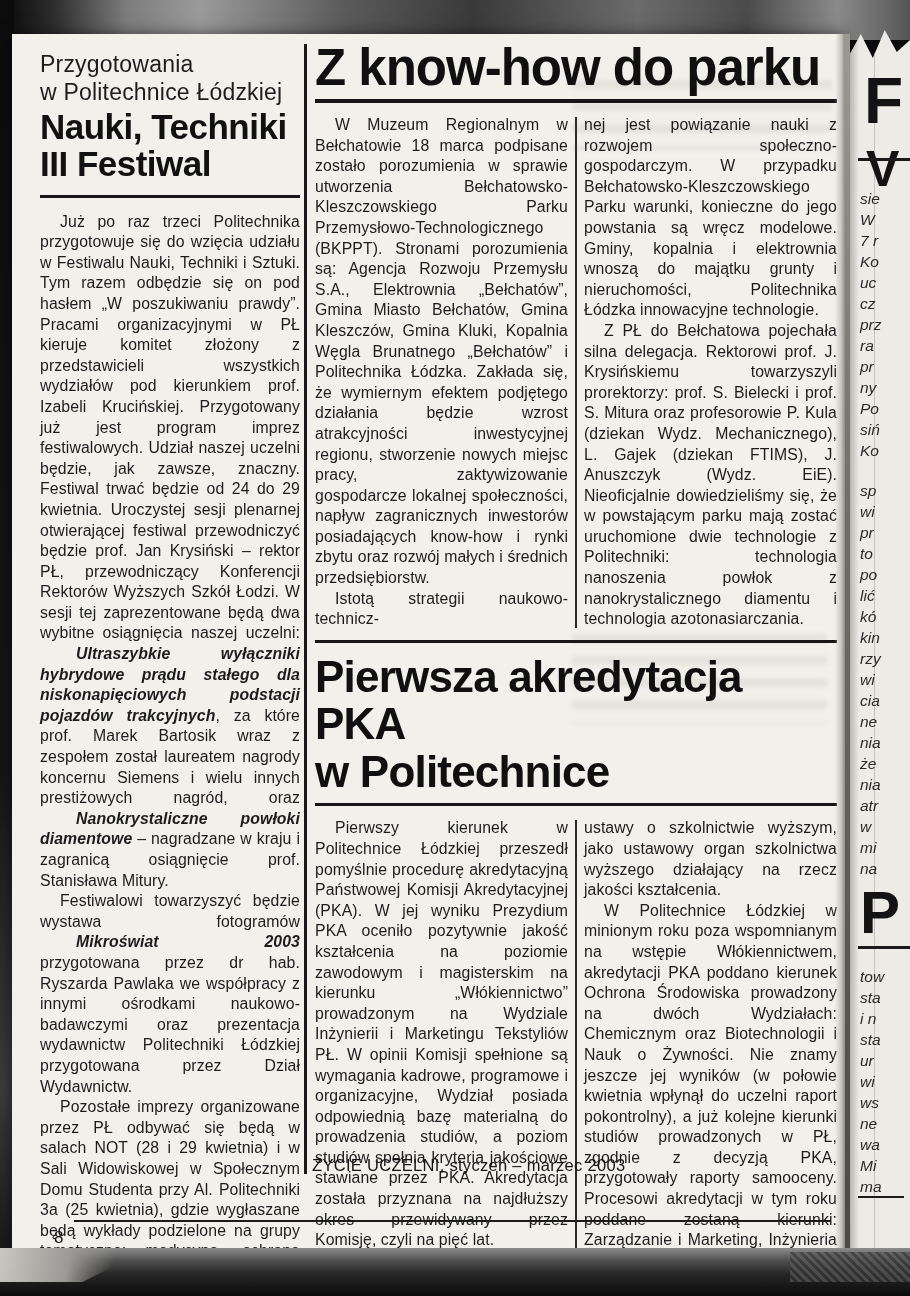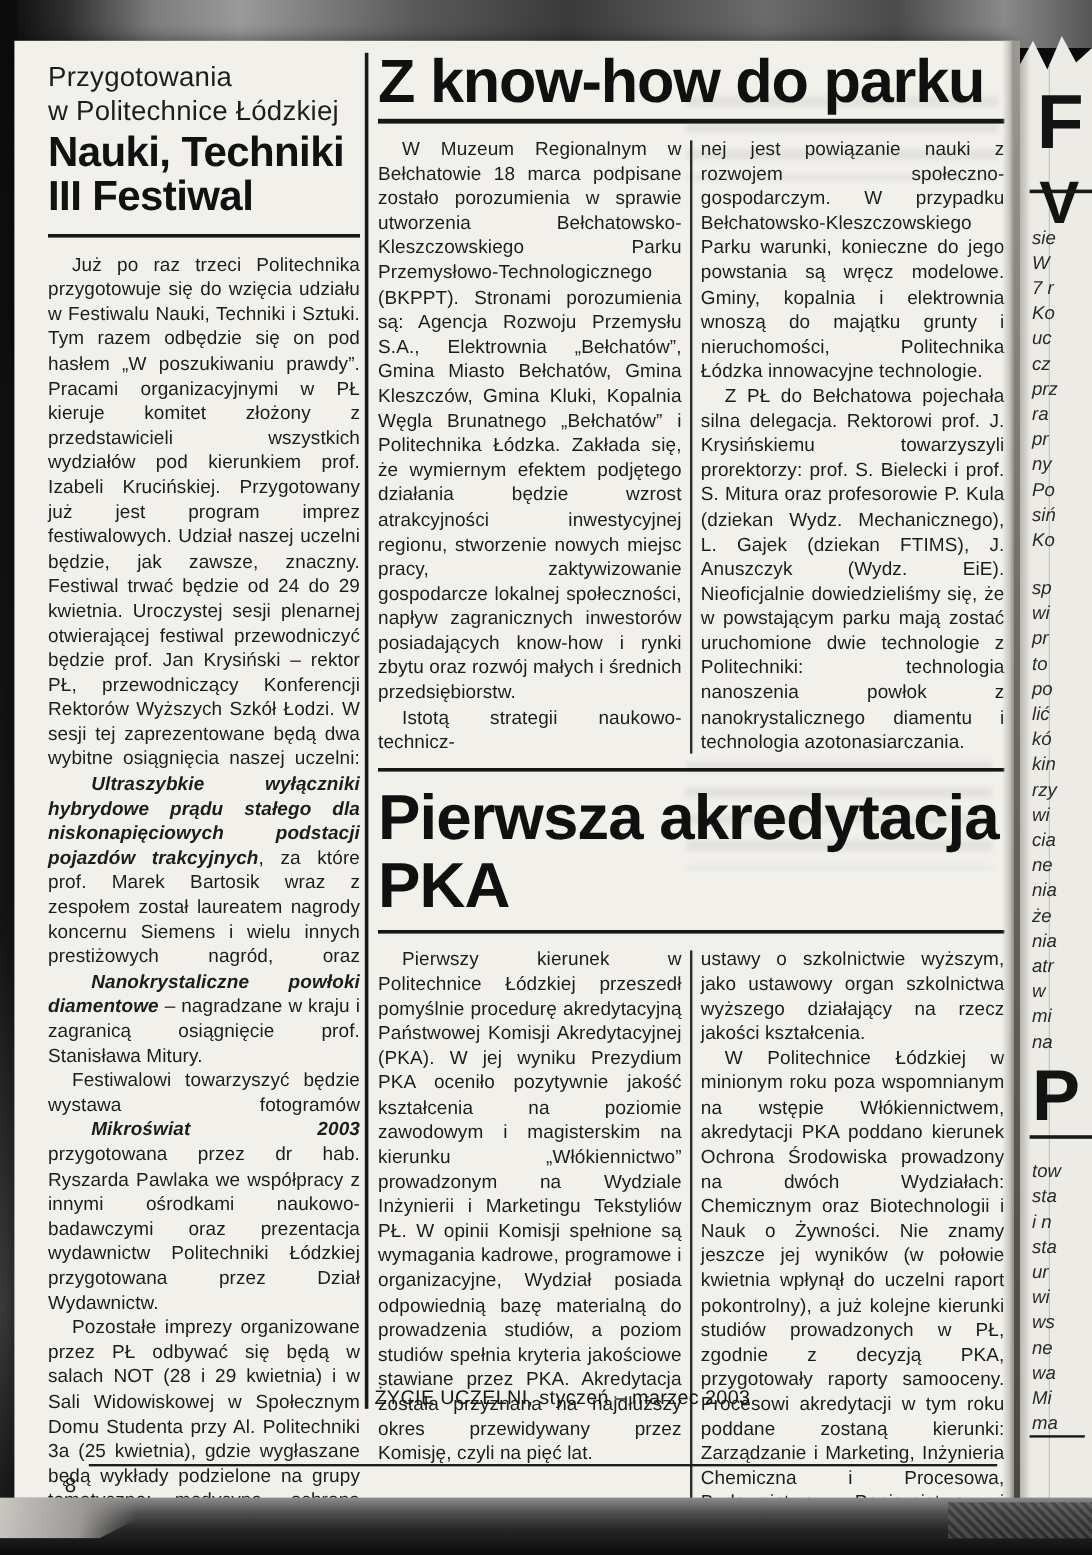--- a/index.html
+++ b/index.html
@@ -60,21 +60,21 @@
   .vdiv{position:absolute;left:292px;top:10px;width:3px;height:1130px;background:#191919;}
   
   .right-region{position:absolute;left:303px;top:8px;width:522px;}
   .a1-title{font-size:51px;font-weight:700;color:#101010;letter-spacing:-1px;line-height:1.0;}
   .rule-a1{height:4px;width:100%;margin-top:6px;margin-bottom:12px;}
   .cols{display:flex;position:relative;}
   .cols .col{width:253px;}
   .cols .col + .col{margin-left:16px;}
   .colsep{position:absolute;left:260px;top:2px;bottom:2px;width:2px;background:#2a2a2a;}
   .rule-mid{height:3px;width:100%;margin-top:10px;margin-bottom:10px;}
-  .a2-title{font-size:53px;font-weight:700;color:#101010;letter-spacing:-.8px;line-height:1.08;margin-top:4px;}
+  .a2-title{font-size:44px;font-weight:700;color:#101010;letter-spacing:-.8px;line-height:1.08;margin-top:4px;}
   .rule-a2{height:3px;width:100%;margin-top:8px;margin-bottom:12px;}
   
   .footer-rule{position:absolute;left:62px;right:14px;top:1186px;height:2px;background:#1c1c1c;}
   .footer-pagenum{position:absolute;left:42px;top:1194px;font-size:17px;color:#161616;}
   .footer-journal{position:absolute;left:300px;top:1122px;font-size:16.5px;color:#161616;letter-spacing:.3px;}
   
   .gutter{position:absolute;left:845px;top:34px;width:5px;height:1214px;
     background:linear-gradient(180deg,#9a9994 0%,#6e6d68 40%,#4a4946 100%);}
   .next-page{
     position:absolute;left:850px;top:28px;width:60px;height:1222px;
@@ -143,20 +143,21 @@
       <div class="col bodytext">
         <p><span>nej jest powiązanie nauki z rozwojem społeczno-gospodarczym. W przypadku Bełchatowsko-Kleszczowskiego Parku warunki, konieczne do jego powstania są wręcz modelowe. Gminy, kopalnia i elektrownia wnoszą do majątku grunty i nieruchomości, Politechnika Łódzka innowacyjne technologie.</span></p>
         <p class="ind"><span>Z PŁ do Bełchatowa pojechała silna delegacja. Rektorowi prof. J. Krysińskiemu towarzyszyli prorektorzy: prof. S. Bielecki i prof. S. Mitura oraz profesorowie P. Kula (dziekan Wydz. Mechanicznego), L. Gajek (dziekan FTIMS), J. Anuszczyk (Wydz. EiE). Nieoficjalnie dowiedzieliśmy się, że w powstającym parku mają zostać uruchomione dwie technologie z Politechniki: technologia nanoszenia powłok z nanokrystalicznego diamentu i technologia azotonasiarczania.</span></p>
       </div>
     </div>
 
     <div class="rule rule-mid"></div>
 
     <div class="a2-title">
       <div>Pierwsza akredytacja PKA</div>
+      <div>w Politechnice</div>
     </div>
     <div class="rule rule-a2"></div>
 
     <div class="cols">
       <div class="colsep"></div>
       <div class="col bodytext">
         <p class="ind"><span>Pierwszy kierunek w Politechnice Łódzkiej przeszedł pomyślnie procedurę akredytacyjną Państwowej Komisji Akredytacyjnej (PKA). W jej wyniku Prezydium PKA oceniło pozytywnie jakość kształcenia na poziomie zawodowym i magisterskim na kierunku „Włókiennictwo” prowadzonym na Wydziale Inżynierii i Marketingu Tekstyliów PŁ. W opinii Komisji spełnione są wymagania kadrowe, programowe i organizacyjne, Wydział posiada odpowiednią bazę materialną do prowadzenia studiów, a poziom studiów spełnia kryteria jakościowe stawiane przez PKA. Akredytacja została przyznana na najdłuższy okres przewidywany przez Komisję, czyli na pięć lat.</span></p>
 
       </div>
       <div class="col bodytext">

